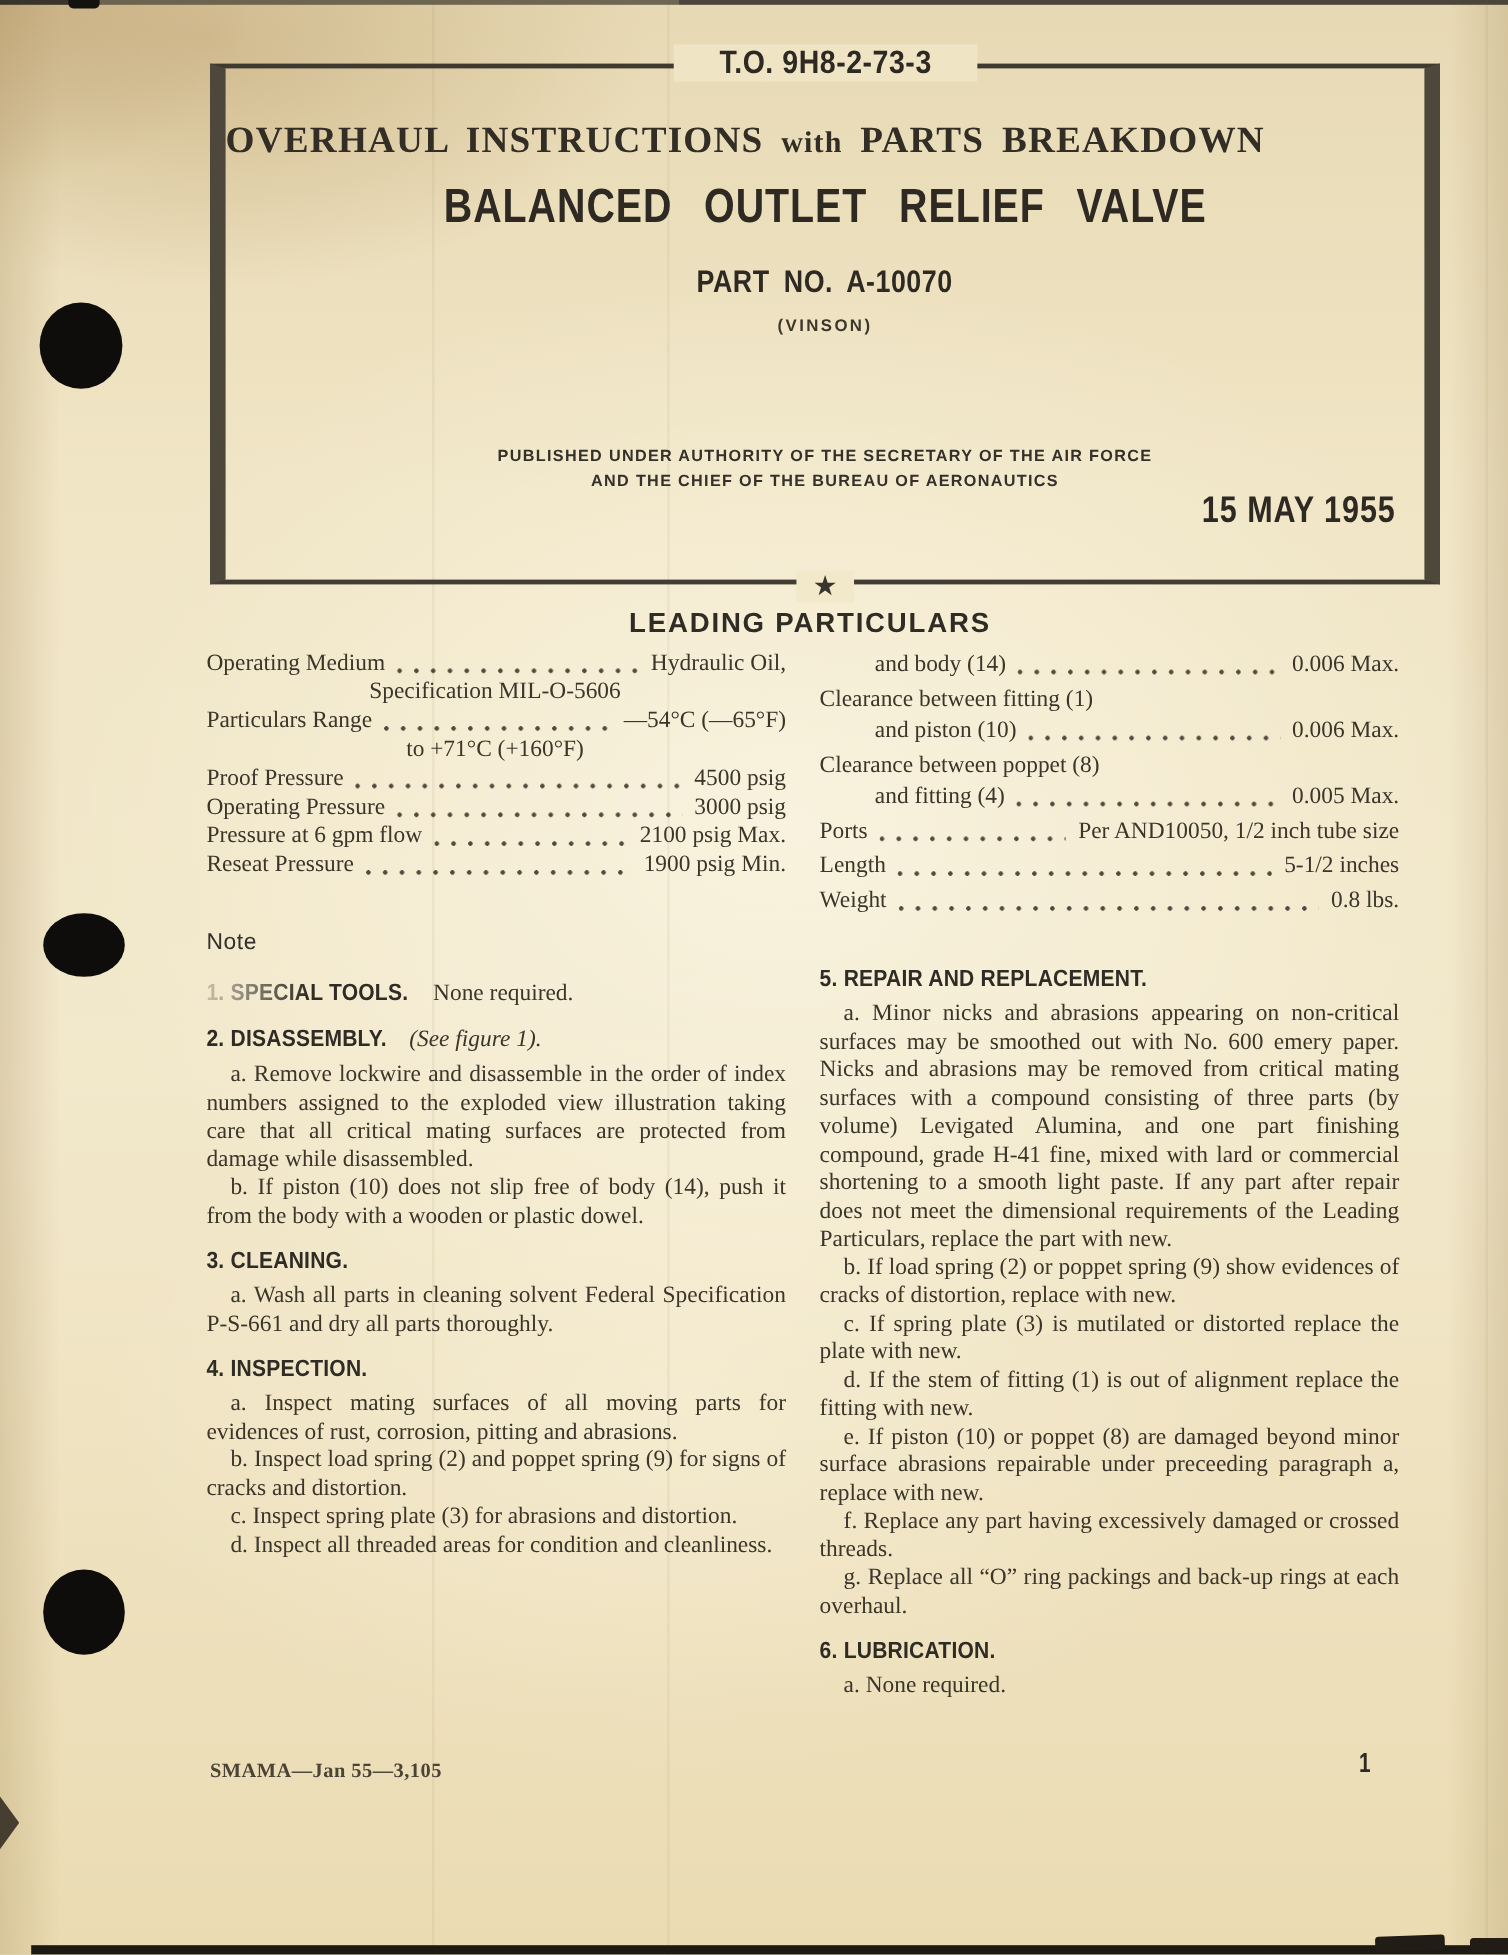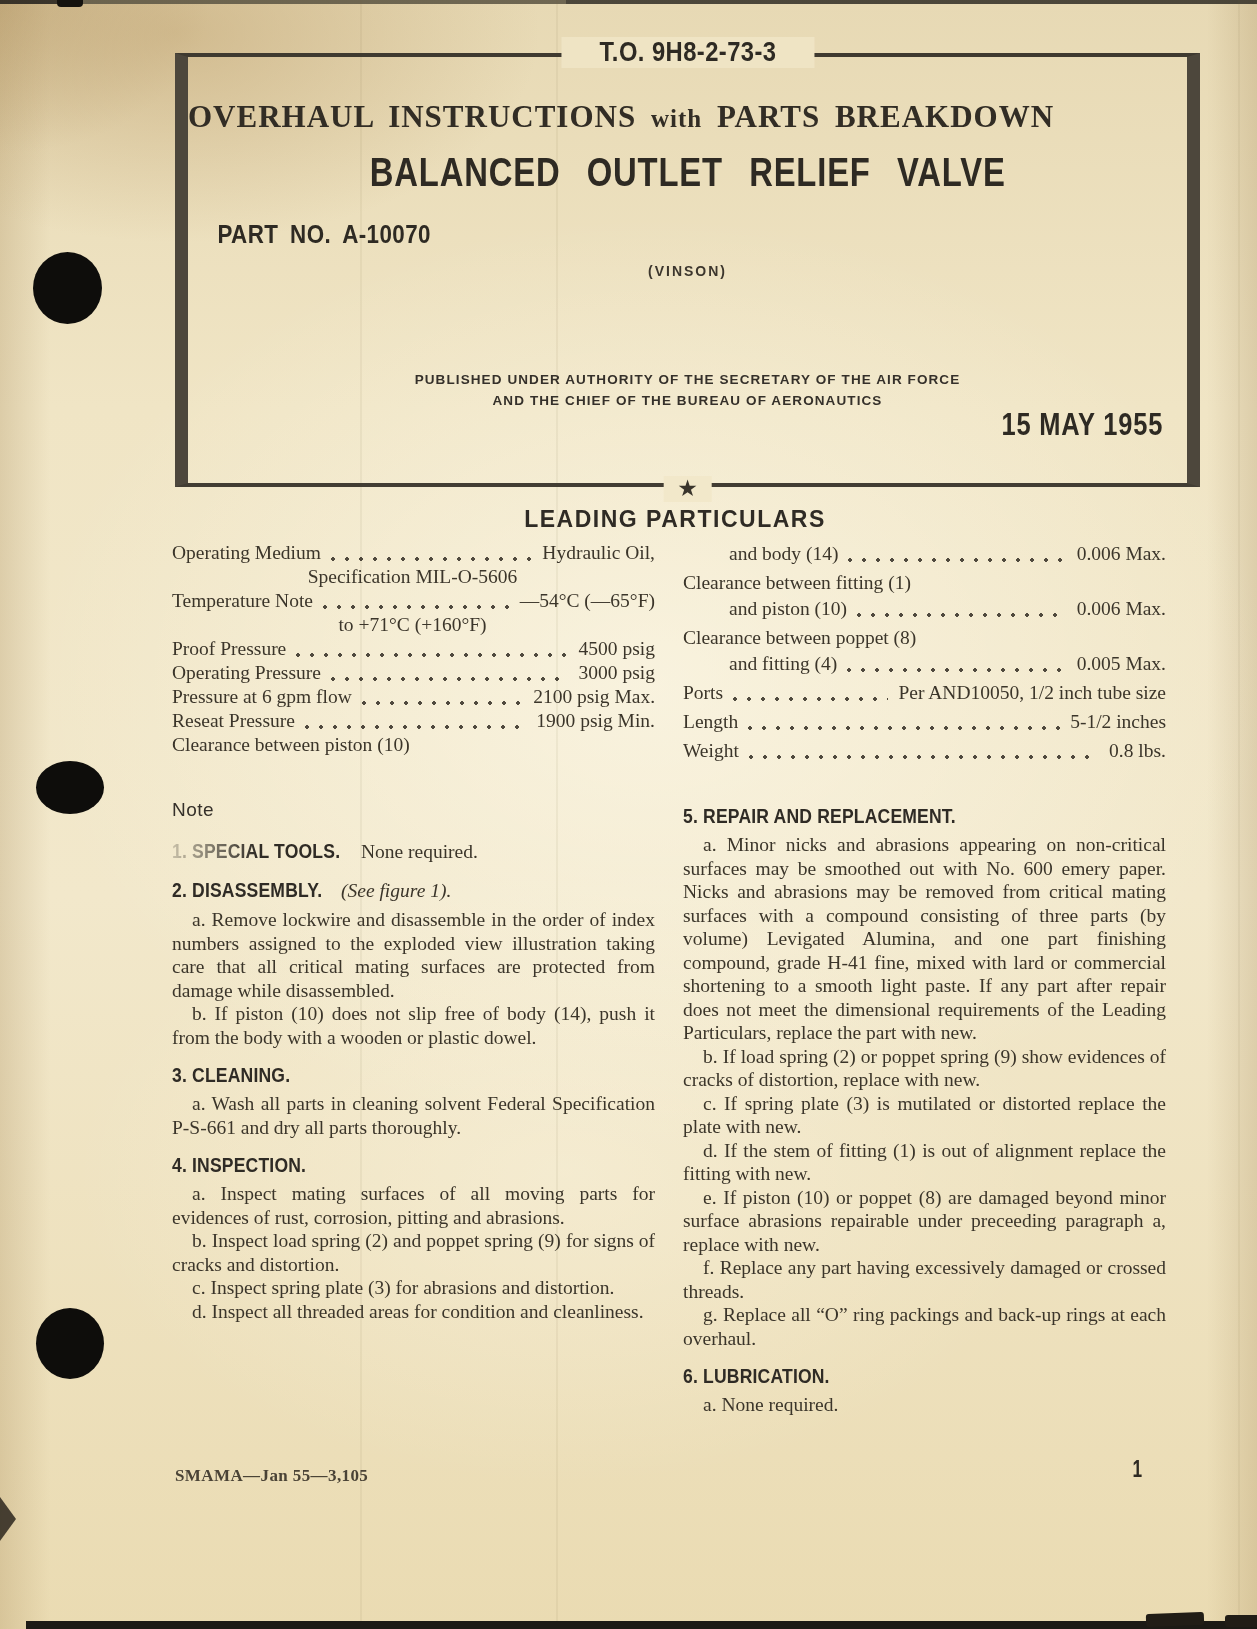--- a/index.html
+++ b/index.html
@@ -46,21 +46,21 @@
   .to-label .inner{display:inline-block;transform:scaleX(.88);}
   .star-label{
     position:absolute;bottom:-19px;left:50%;transform:translateX(-50%);
     background:#f2e8ca;padding:0 14px;font-size:23px;color:#3a352c;line-height:26px;
   }
   .box-title-line{position:absolute;top:42px;left:0;right:0;
     font-weight:bold;font-size:31px;letter-spacing:1px;color:#322d25;word-spacing:6px;}
   .box-title-line .small{font-size:25px;}
   .box-main-title{position:absolute;top:93px;left:0;right:0;text-align:center;font-size:40px;}
   .box-main-title .inner{display:inline-block;transform:scaleX(.82);word-spacing:20px;letter-spacing:1px;}
-  .box-part-no{position:absolute;top:162px;left:0;right:0;font-size:26px;padding-left:12px;}
+  .box-part-no{position:absolute;top:162px;left:0;right:0;text-align:center;font-size:26px;}
   .box-part-no .inner{display:inline-block;transform:scaleX(.86);word-spacing:6px;letter-spacing:.5px;}
   .box-vinson{position:absolute;top:206px;left:0;right:0;text-align:center;
     font-family:"Liberation Sans",sans-serif;font-size:14px;letter-spacing:2px;color:#3c362d;font-weight:bold;}
   .box-auth{position:absolute;top:312px;left:0;right:0;text-align:center;
     font-family:"Liberation Sans",sans-serif;font-weight:bold;font-size:13.5px;
     letter-spacing:1.1px;line-height:21px;color:#35302a;}
   .box-date{position:absolute;top:350px;right:24px;font-size:31px;}
   .box-date .inner{display:inline-block;transform:scaleX(.82);transform-origin:right;letter-spacing:1px;}
 
   
@@ -139,21 +139,21 @@
 
   <div class="col col-left">
     <div id="lp-left">
         <div class="lp-row">
           <span class="lp-label">Operating Medium</span>
           <span class="lp-leader"></span>
           <span class="lp-value">Hydraulic Oil,</span>
         </div>
         <div class="lp-value2">Specification MIL-O-5606</div>
         <div class="lp-row">
-          <span class="lp-label">Temperature Note</span>
+          <span class="lp-label">Particulars Range</span>
           <span class="lp-leader"></span>
           <span class="lp-value">—54°C (—65°F)</span>
         </div>
         <div class="lp-value2">to +71°C (+160°F)</div>
         <div class="lp-row">
           <span class="lp-label">Proof Pressure</span>
           <span class="lp-leader"></span>
           <span class="lp-value">4500 psig</span>
         </div>
         <div class="lp-row">
@@ -163,23 +163,20 @@
         </div>
         <div class="lp-row">
           <span class="lp-label">Pressure at 6 gpm flow</span>
           <span class="lp-leader"></span>
           <span class="lp-value">2100 psig Max.</span>
         </div>
         <div class="lp-row">
           <span class="lp-label">Reseat Pressure</span>
           <span class="lp-leader"></span>
           <span class="lp-value">1900 psig Min.</span>
-        </div>
-        <div class="lp-row">
-          <span class="lp-label">Clearance between piston (10)</span>
         </div>
       </div>
     <div class="note">
       <div class="note-h">Note</div>
     </div>
     <div id="sections-left" class="m-top-16">
         <div class="sec">
           <div class="sec-h"><span class="sec-title">1. SPECIAL TOOLS.</span><span class="sec-inline">None required.</span></div>
         </div>
         <div class="sec">

